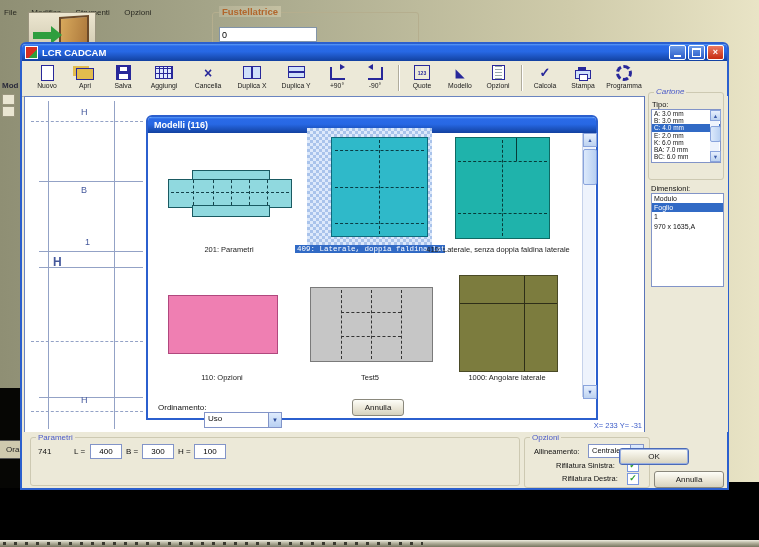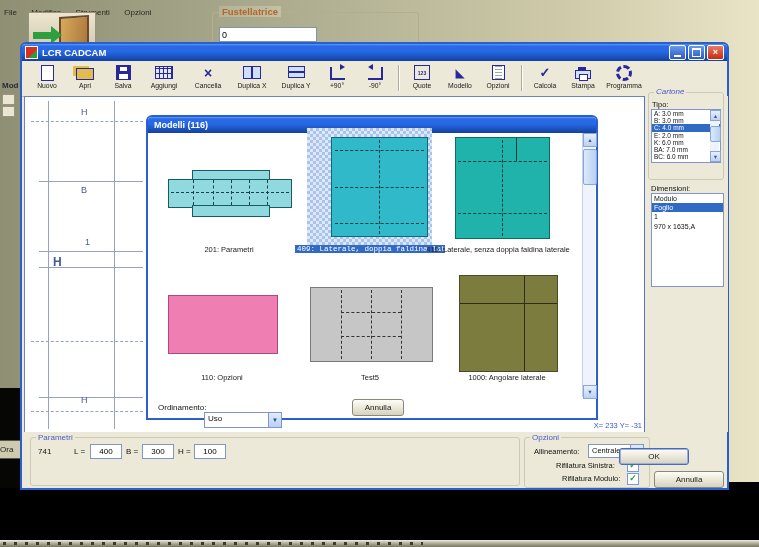--- a/index.html
+++ b/index.html
@@ -107,21 +107,21 @@
   </div>
 
   <div class="abs groupbox" style="left:212px;top:12px;width:205px;height:46px;border-color:#b5ae8e;"></div>
   <div class="abs" style="left:219px;top:6px;font-size:9.5px;font-weight:bold;color:var(--fustellatrice_orange);background:linear-gradient(90deg,#b5b296,#c4c0a2);padding:0 3px;">Fustellatrice</div>
   <input class="abs" style="left: 219px; top: 27px; width: 92px; height: 13px; border: 1px solid rgb(130, 148, 168); font-size: 9px; padding: 0px 2px; font-family: &quot;Liberation Sans&quot;, sans-serif;" value="0">
 
   <div class="abs" style="left:2px;top:81px;font-size:8px;color:#2a2a3a;font-weight:bold;">Mod</div>
   <div class="abs" style="left:2px;top:94px;width:11px;height:9px;background:#eae6d2;border:1px solid #9a967e;"></div>
   <div class="abs" style="left:2px;top:106px;width:11px;height:9px;background:#eae6d2;border:1px solid #9a967e;"></div>
   <div class="abs" style="left:0;top:388px;width:24px;height:100px;background:#060604;"></div>
-  <div class="abs" style="left:0;top:440px;width:22px;height:17px;background:#cfc9ae;border-top:1px solid #555;border-bottom:1px solid #555;font-size:8px;color:#222;line-height:17px;padding-left:0;">Ora</div>
+  <div class="abs" style="left:0;top:440px;width:22px;height:17px;background:#cfc9ae;border-top:1px solid #555;border-bottom:1px solid #555;font-size:8px;color:#222;line-height:17px;padding-left:6px;">Ora</div>
 
   <div class="abs winframe" style="left:20px;top:42px;width:705px;height:444px;"></div>
 
   <div class="abs tbar" style="left:22px;top:44px;width:705px;height:17px;font-size:9.5px;">
     <div style="width:11px;height:11px;margin:0 4px 0 3px;border:1px solid #fff;background:linear-gradient(135deg,#d82f20 62%,#2f9e3a 62%);"></div>
     <span>LCR CADCAM</span>
     <div style="margin-left:auto;display:flex;margin-right:3px;">
       <div class="winbtn">
           <div class="minbar"></div>
         </div>
@@ -281,21 +281,21 @@
 
   <div class="abs groupbox" style="left:524px;top:437px;width:124px;height:49px;"></div>
   <div class="abs bluelabel" style="left:530px;top:433px;background:var(--beige);padding:0 2px;">Opzioni</div>
   <span class="abs" style="left:534px;top:447px;font-size:7.5px;color:#111;">Allineamento:</span>
   <div class="abs dd" style="left:588px;top:444px;width:54px;height:12px;">
     <span class="val" style="font-size:7.5px;">Centrale</span>
     <span class="arr">▼</span>
   </div>
   <span class="abs" style="left:556px;top:461px;font-size:7.5px;color:#111;">Rifilatura Sinistra:</span>
   <div class="abs cb" style="left:627px;top:460px;"><span>✓</span></div>
-  <span class="abs" style="left:562px;top:474px;font-size:7.5px;color:#111;">Rifilatura Modulo:</span>
+  <span class="abs" style="left:562px;top:474px;font-size:7.5px;color:#111;">Rifilatura Destra:</span>
   <div class="abs cb" style="left:627px;top:473px;"><span>✓</span></div>
 
   <div class="abs xpbtn default" style="left:619px;top:448px;width:68px;height:15px;">OK</div>
   <div class="abs xpbtn" style="left:654px;top:471px;width:68px;height:15px;">Annulla</div>
 
   <div class="abs winframe" style="left:146px;top:115px;width:448px;height:301px;z-index:5;background:#fff;">
     <div class="tbar" style="height:16px;font-size:9px;padding-left:6px;">
       <span>Modelli (116)</span>
     </div>
 

